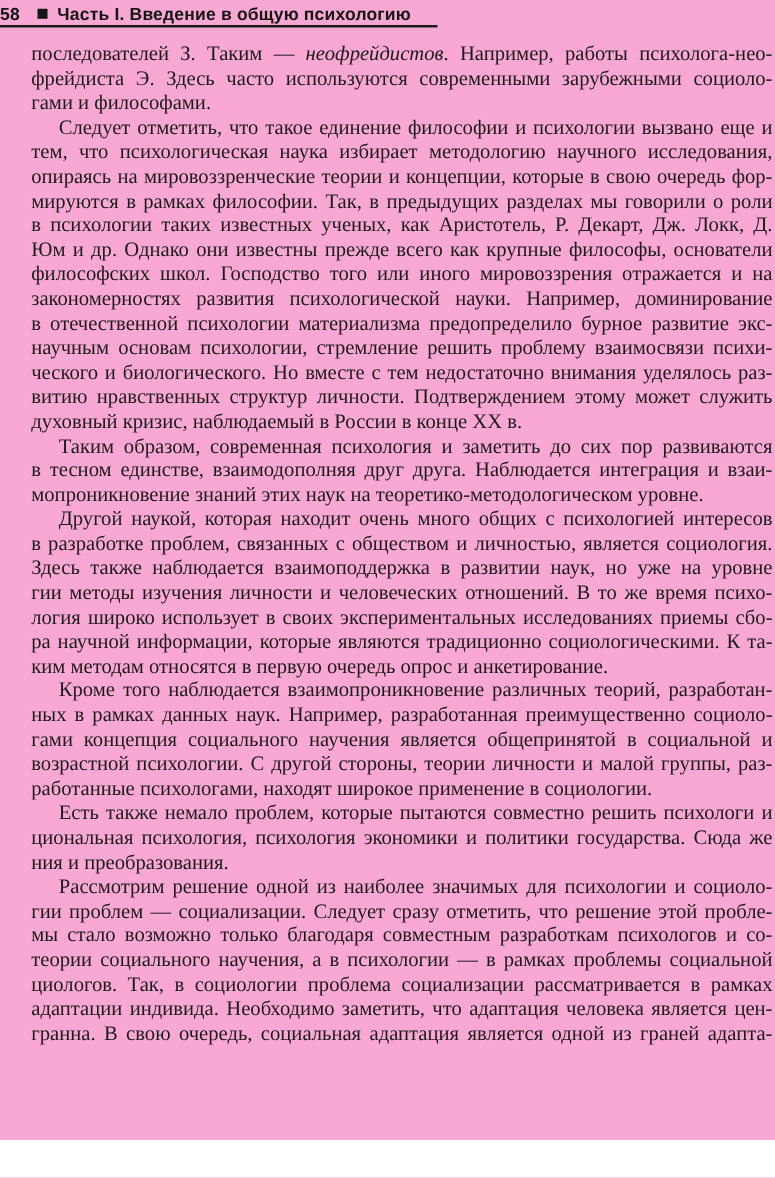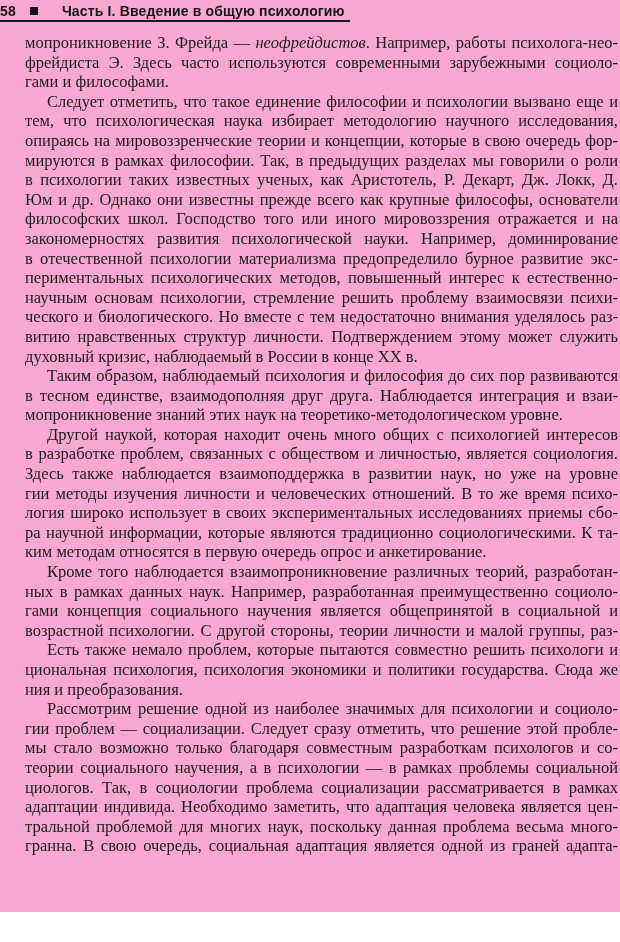--- a/index.html
+++ b/index.html
@@ -29,21 +29,21 @@
   }
   .pagenum { display: inline-block; }
   .sq {
     display: inline-block;
     width: 8px;
     height: 8px;
     background: #151515;
     margin-left: 14px;
     margin-top: 1px;
   }
-  .htitle { margin-left: 24px; }
+  .htitle { margin-left: 8px; }
   .rule {
     position: absolute;
     left: 0;
     top: 20px;
     width: 350px;
     height: 2px;
     background: #1a1a1a;
   }
   
   .bodytext {
@@ -76,76 +76,75 @@
   <div class="running-header">
     <span class="pagenum">58</span>
     <span class="sq"></span>
     <span class="htitle">Часть I. Введение в общую психологию</span>
   </div>
   <div class="rule"></div>
 
   <div class="bodytext">
 
     <div class="para">
-      <div class="ln"><span>мопроникновение З. Фрейда — </span><em class="it">неофрейдистов</em><span>. Например, работы психолога-нео-</span></div>
+      <div class="ln"><span>последователей З. Таким — </span><em class="it">неофрейдистов</em><span>. Например, работы психолога-нео-</span></div>
       <div class="ln">фрейдиста Э. Здесь часто используются современными зарубежными социоло-</div>
       <div class="ln last">гами и философами.</div>
     </div>
 
     <div class="para">
       <div class="ln ind">Следует отметить, что такое единение философии и психологии вызвано еще и</div>
       <div class="ln">тем, что психологическая наука избирает методологию научного исследования,</div>
       <div class="ln">опираясь на мировоззренческие теории и концепции, которые в свою очередь фор-</div>
       <div class="ln">мируются в рамках философии. Так, в предыдущих разделах мы говорили о роли</div>
       <div class="ln">в психологии таких известных ученых, как Аристотель, Р. Декарт, Дж. Локк, Д.</div>
       <div class="ln">Юм и др. Однако они известны прежде всего как крупные философы, основатели</div>
       <div class="ln">философских школ. Господство того или иного мировоззрения отражается и на</div>
       <div class="ln">закономерностях развития психологической науки. Например, доминирование</div>
       <div class="ln">в отечественной психологии материализма предопределило бурное развитие экс-</div>
-      <div class="ln">периментальных психологических методов, повышенный интерес к естественно-</div>
       <div class="ln">научным основам психологии, стремление решить проблему взаимосвязи психи-</div>
       <div class="ln">ческого и биологического. Но вместе с тем недостаточно внимания уделялось раз-</div>
       <div class="ln">витию нравственных структур личности. Подтверждением этому может служить</div>
       <div class="ln last">духовный кризис, наблюдаемый в России в конце XX в.</div>
     </div>
 
     <div class="para">
-      <div class="ln ind">Таким образом, наблюдаемый психология и философия до сих пор развиваются</div>
+      <div class="ln ind">Таким образом, современная психология и заметить до сих пор развиваются</div>
       <div class="ln">в тесном единстве, взаимодополняя друг друга. Наблюдается интеграция и взаи-</div>
       <div class="ln last">мопроникновение знаний этих наук на теоретико-методологическом уровне.</div>
     </div>
 
     <div class="para">
       <div class="ln ind">Другой наукой, которая находит очень много общих с психологией интересов</div>
       <div class="ln">в разработке проблем, связанных с обществом и личностью, является социология.</div>
       <div class="ln">Здесь также наблюдается взаимоподдержка в развитии наук, но уже на уровне</div>
       <div class="ln">гии методы изучения личности и человеческих отношений. В то же время психо-</div>
       <div class="ln">логия широко использует в своих экспериментальных исследованиях приемы сбо-</div>
       <div class="ln">ра научной информации, которые являются традиционно социологическими. К та-</div>
       <div class="ln last">ким методам относятся в первую очередь опрос и анкетирование.</div>
     </div>
 
     <div class="para">
       <div class="ln ind">Кроме того наблюдается взаимопроникновение различных теорий, разработан-</div>
       <div class="ln">ных в рамках данных наук. Например, разработанная преимущественно социоло-</div>
       <div class="ln">гами концепция социального научения является общепринятой в социальной и</div>
       <div class="ln">возрастной психологии. С другой стороны, теории личности и малой группы, раз-</div>
+      <div class="ln last">работанные психологами, находят широкое применение в социологии.</div>
     </div>
 
     <div class="para">
       <div class="ln ind">Есть также немало проблем, которые пытаются совместно решить психологи и</div>
       <div class="ln">циональная психология, психология экономики и политики государства. Сюда же</div>
       <div class="ln last">ния и преобразования.</div>
     </div>
 
     <div class="para">
       <div class="ln ind">Рассмотрим решение одной из наиболее значимых для психологии и социоло-</div>
       <div class="ln">гии проблем — социализации. Следует сразу отметить, что решение этой пробле-</div>
       <div class="ln">мы стало возможно только благодаря совместным разработкам психологов и со-</div>
       <div class="ln">теории социального научения, а в психологии — в рамках проблемы социальной</div>
       <div class="ln">циологов. Так, в социологии проблема социализации рассматривается в рамках</div>
       <div class="ln">адаптации индивида. Необходимо заметить, что адаптация человека является цен-</div>
-      <div class="ln">тральной проблемой для многих наук, поскольку данная проблема весьма много-</div>
       <div class="ln">гранна. В свою очередь, социальная адаптация является одной из граней адапта-</div>
     </div>
 
   </div>
 </div>
 
 </body></html>

